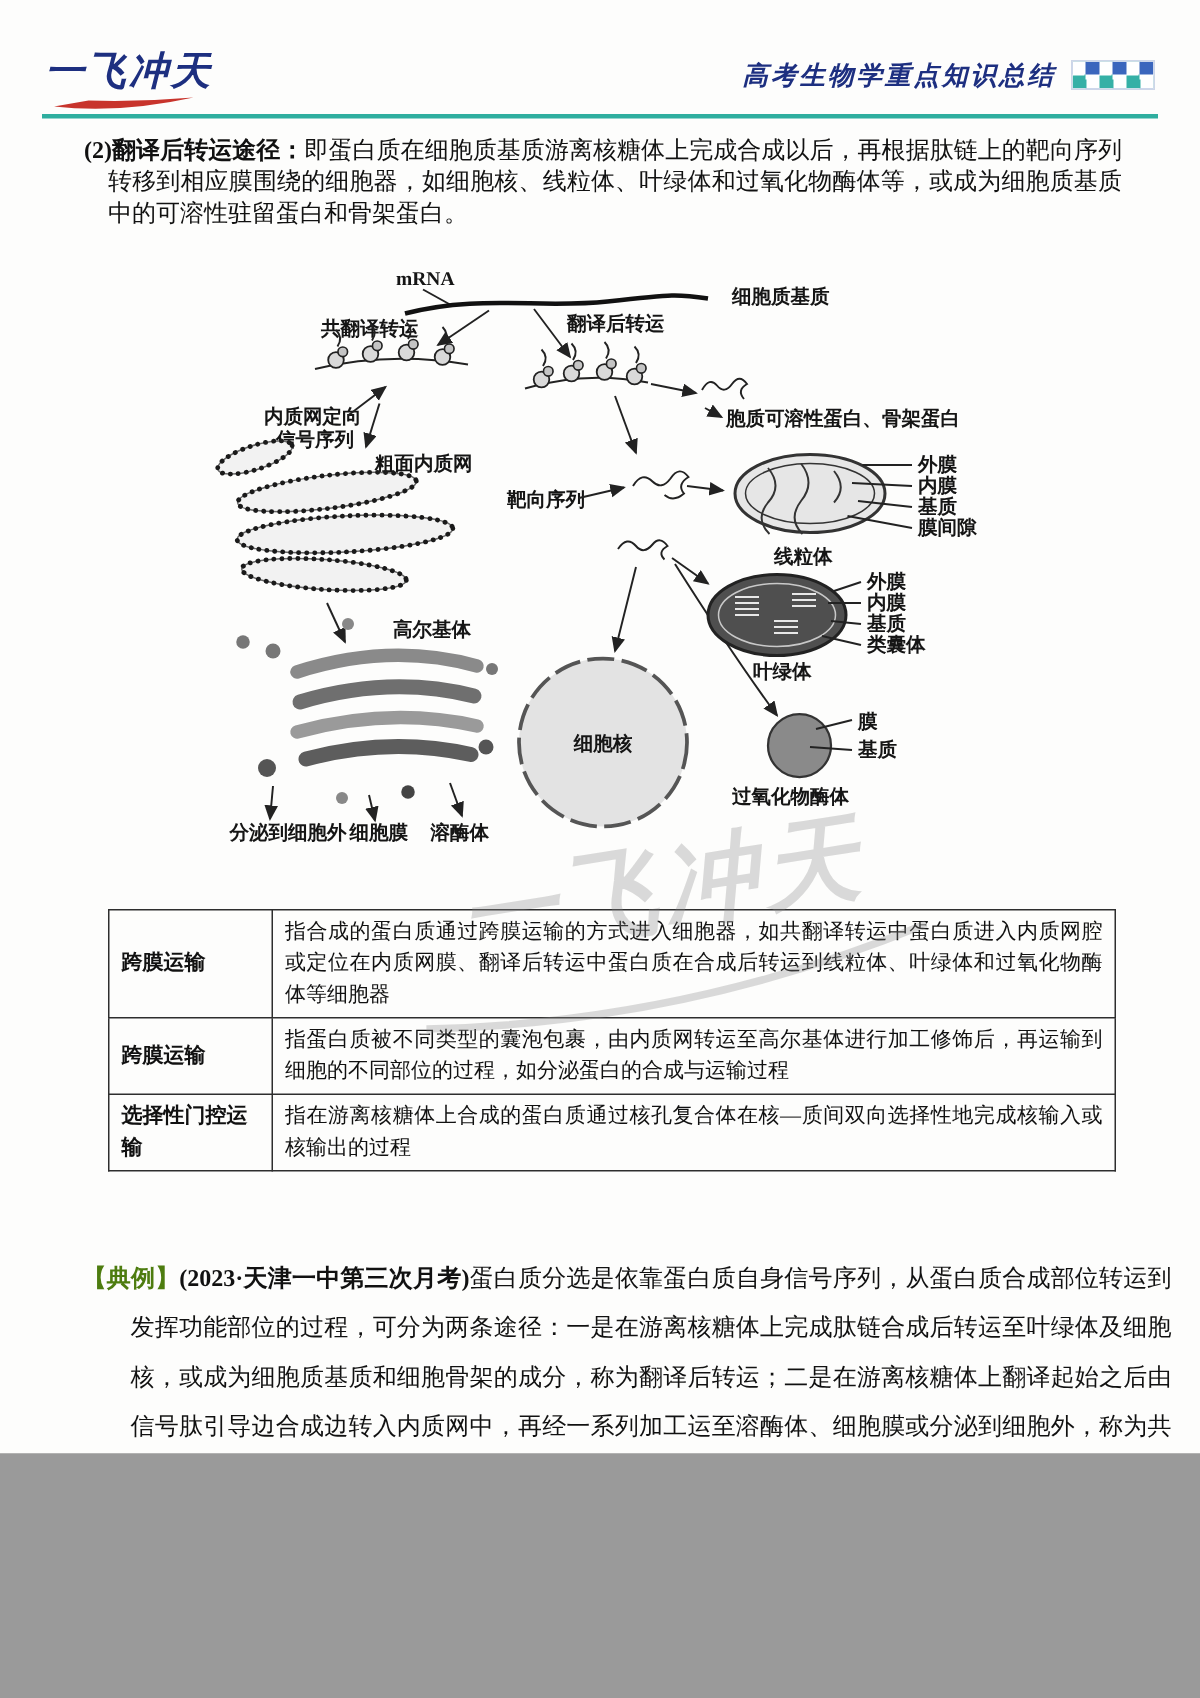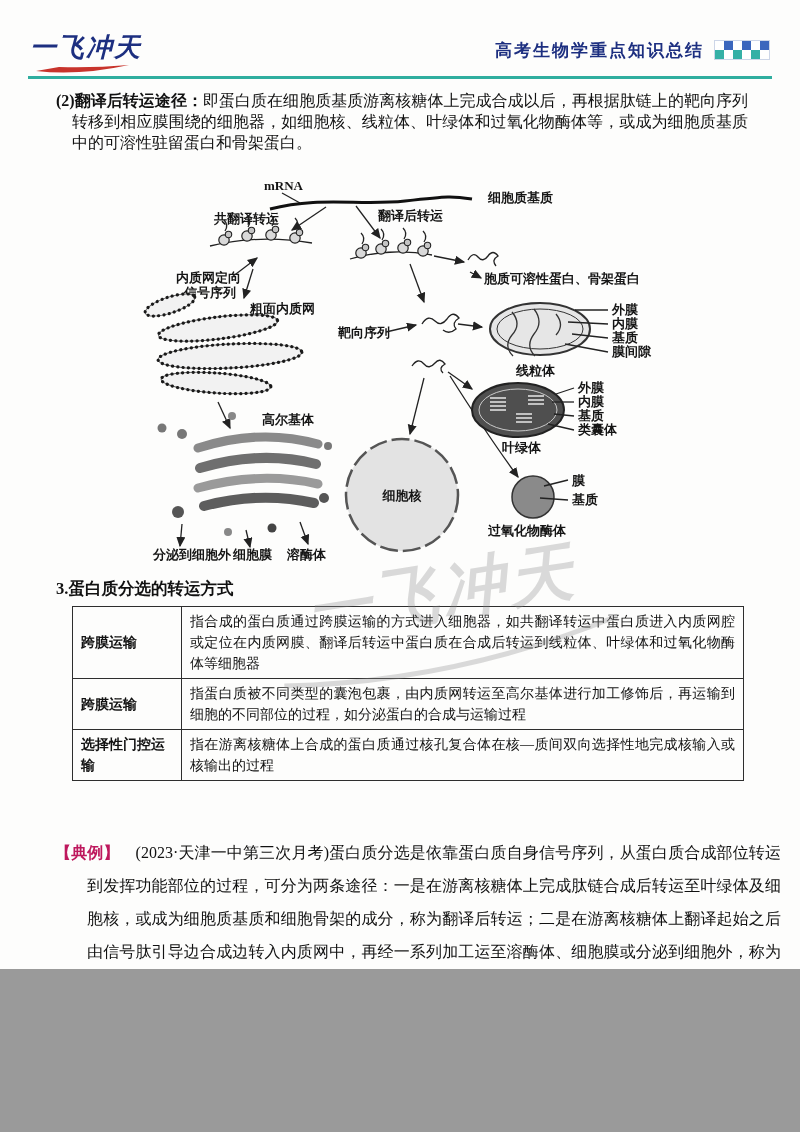--- a/index.html
+++ b/index.html
@@ -6,21 +6,21 @@
   .page{position:relative;width:800px;height:969px;margin:0 auto;background:#fdfdfc;
         font-family:"Liberation Serif","DejaVu Serif",serif;color:#111;overflow:hidden;}
 
   
   .header{position:absolute;top:26px;left:30px;right:30px;height:48px;
           display:flex;justify-content:space-between;align-items:center;}
   .logo{position:relative;height:40px;}
   .logo-text{font-style:italic;font-weight:800;font-size:26px;color:#1d2f80;letter-spacing:2px;}
   .logo .swoosh{position:absolute;left:4px;bottom:-4px;}
   .hdr-right{display:flex;align-items:center;gap:10px;}
-  .hdr-title{font-weight:800;font-size:17px;color:#1d2f80;letter-spacing:2px;}
+  .hdr-title{font-style:italic;font-weight:800;font-size:17px;color:#1d2f80;letter-spacing:2px;}
   .checker{width:54px;height:18px;
            background:conic-gradient(#3b66bd 0 90deg,#ffffff 90deg 180deg,#35b0a6 180deg 270deg,#ffffff 270deg);
            background-size:18px 18px;border:1px solid #cdd6e8;}
   .rule{position:absolute;top:76px;left:28px;right:28px;height:3px;background:#2fae9f;}
 
   
   .intro{position:absolute;top:90px;left:56px;width:676px;font-size:16px;line-height:21px;
          text-align:justify;padding-left:16px;text-indent:-16px;margin:0;}
   .intro b{font-weight:700;}
 
@@ -40,22 +40,22 @@
   .sec-title{position:absolute;top:578px;left:56px;font-size:16.5px;font-weight:700;margin:0;}
   table.sorting{position:absolute;top:606px;left:72px;width:672px;border-collapse:collapse;
                 font-size:14px;line-height:21px;}
   table.sorting td{border:1px solid #2e2e2e;padding:4px 8px;vertical-align:middle;}
   td.term{width:92px;text-align:left;font-weight:700;padding:4px 6px;}
   td.desc{text-align:justify;}
 
   
   .example{position:absolute;top:836px;left:55px;width:694px;font-size:16px;line-height:33px;
            text-align:justify;padding-left:32px;text-indent:-32px;margin:0;}
-  .ex-tag{color:#be185d;font-weight:800;}
-  .ex-src{font-weight:400;margin-left:16px;}
+  .ex-tag{color:#4d7c0f;font-weight:800;}
+  .ex-src{font-weight:700;}
   .blank{float:right;text-indent:0;}
 
   
   .footer{position:absolute;top:1034px;right:48px;display:flex;flex-direction:column;
           align-items:flex-end;gap:1px;}
   .page-num{font-size:15px;font-weight:700;border:1.5px solid #333;padding:0 7px 1px 7px;line-height:18px;}
 </style>
 </head>
 <body>
 
@@ -215,21 +215,20 @@
     <text x="267" y="383" class="big">溶酶体</text>
   </svg>
 
   <div class="watermark">
     <div class="wm-text">一飞冲天</div>
     <svg width="360" height="40" viewBox="0 0 360 40">
       <path d="M10,25 Q180,48 350,8" stroke="#8a8a8a" stroke-width="5" fill="none"></path>
     </svg>
   </div>
 
-  <h3 class="sec-title">3.蛋白质分选的转运方式</h3>
 
   <table class="sorting">
     <tbody>
       <tr>
         <td class="term">跨膜运输</td>
         <td class="desc">指合成的蛋白质通过跨膜运输的方式进入细胞器，如共翻译转运中蛋白质进入内质网腔或定位在内质网膜、翻译后转运中蛋白质在合成后转运到线粒体、叶绿体和过氧化物酶体等细胞器</td>
       </tr>
       <tr>
         <td class="term">跨膜运输</td>
         <td class="desc">指蛋白质被不同类型的囊泡包裹，由内质网转运至高尔基体进行加工修饰后，再运输到细胞的不同部位的过程，如分泌蛋白的合成与运输过程</td>

